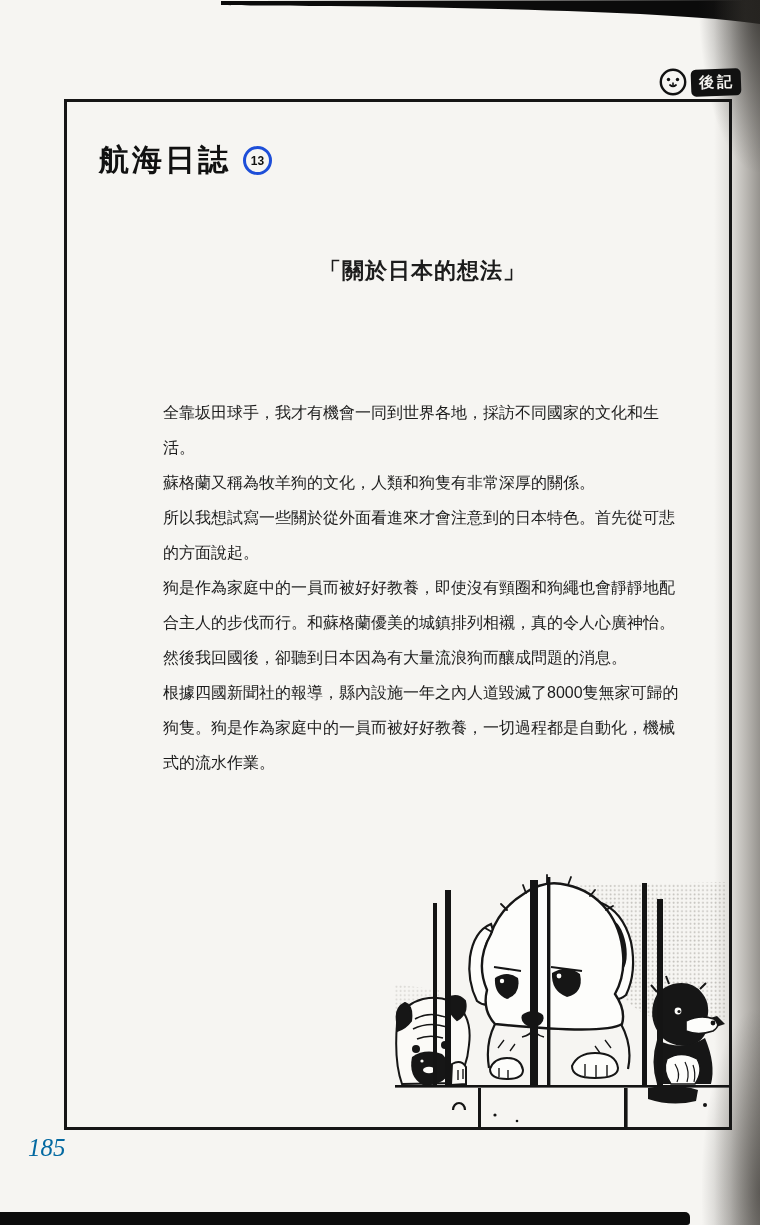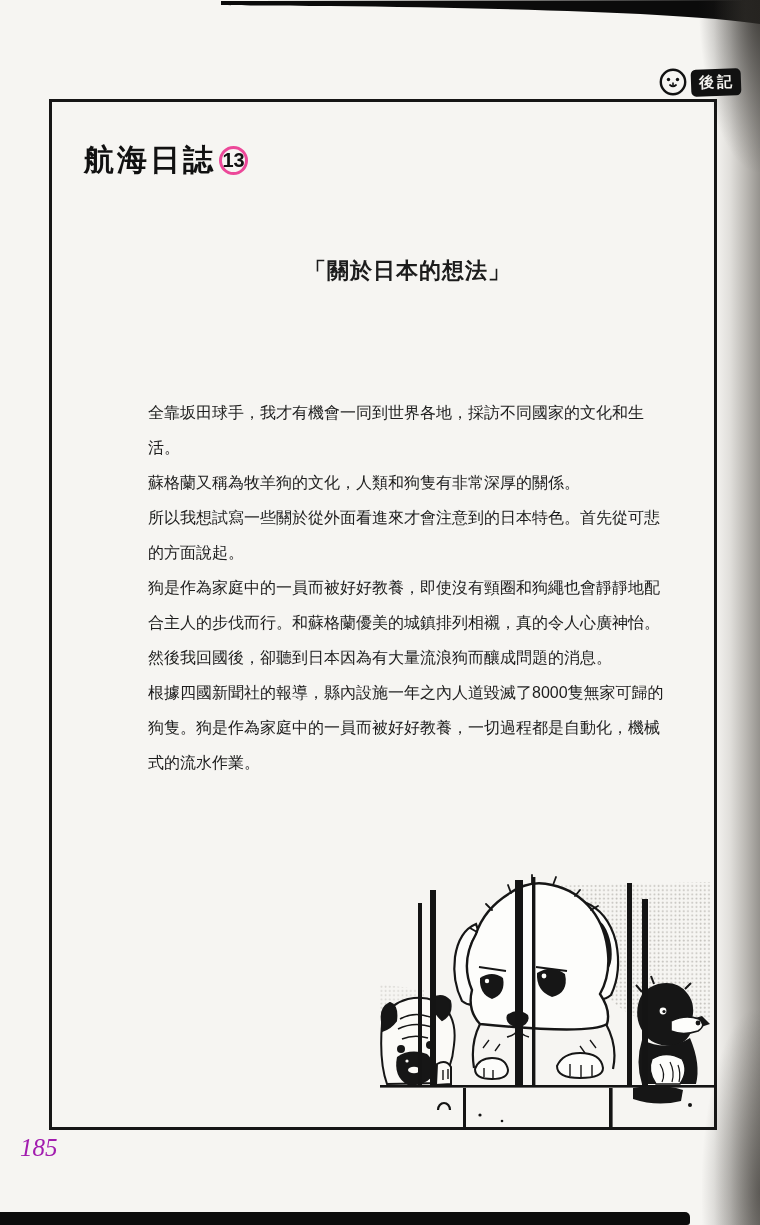--- a/index.html
+++ b/index.html
@@ -21,40 +21,40 @@
   
   .bottom-bar{position:absolute;left:0;top:1212px;width:690px;height:13px;background:#0c0c0c;border-radius:0 5px 3px 0;}
 
   
   .badge{position:absolute;left:659px;top:68px;display:flex;align-items:center;gap:4px;}
   .badge-face{width:28px;height:28px;}
   .badge-label{background:#111;color:#f4f3ef;font-weight:700;font-size:15px;
     letter-spacing:3px;padding:4px 6px 4px 8px;border-radius:5px;transform:rotate(-2deg);}
 
   
-  .frame{position:absolute;left:49px;top:99px;width:668px;height:1031px;
+  .frame{position:absolute;left:64px;top:99px;width:668px;height:1031px;
     border:3px solid #161616;box-sizing:border-box;background:transparent;}
 
   .log-title{position:absolute;left:32px;top:38px;display:flex;align-items:center;
     font-size:30px;font-weight:800;letter-spacing:3px;color:#111;}
   .vol-badge{display:inline-flex;align-items:center;justify-content:center;
-    width:29px;height:29px;border:3px solid #ec4899;border-radius:50%;
-    font-size:20px;font-weight:800;letter-spacing:0;margin-left:3px;box-sizing:border-box;}
+    width:29px;height:29px;border:3px solid #1d4ed8;border-radius:50%;
+    font-size:12px;font-weight:800;letter-spacing:0;margin-left:12px;box-sizing:border-box;}
 
   .subtitle{position:absolute;left:252px;top:154px;font-size:22px;font-weight:700;letter-spacing:1px;}
 
   .body-text{position:absolute;left:96px;top:293px;width:517px;
     font-size:16px;line-height:35px;font-weight:500;letter-spacing:0;
     word-break:break-all;}
   .body-text p{margin:0;}
 
   .illo{position:absolute;right:0;bottom:0;width:334px;height:255px;}
 
-  .page-number{position:absolute;left:20px;top:1134px;
-    font-family:"Liberation Serif", serif;font-style:italic;font-size:25px;color:#a21caf;}
+  .page-number{position:absolute;left:28px;top:1134px;
+    font-family:"Liberation Serif", serif;font-style:italic;font-size:25px;color:#0369a1;}
 </style>
 </head>
 <body>
 
 <svg class="top-bar-svg" viewBox="0 0 760 26">
   <path d="M221,1 L760,0 L760,24 C688,13 500,8 330,6 C285,5.5 240,5.5 221,5 Z" fill="#0b0b0b"></path>
 </svg>
 
 <div class="curl"></div>
 <div class="curl-top"></div>

